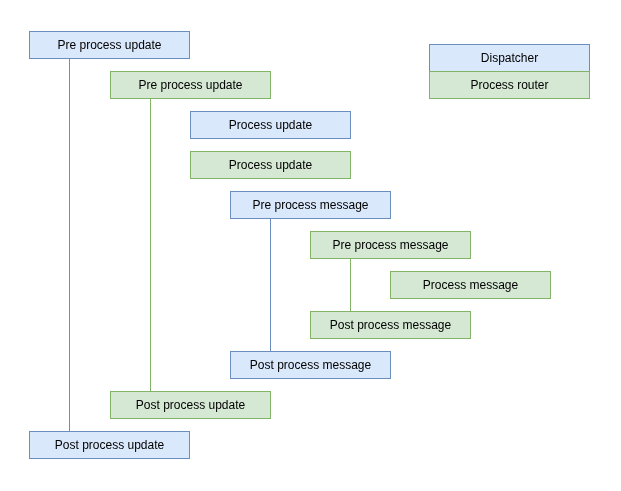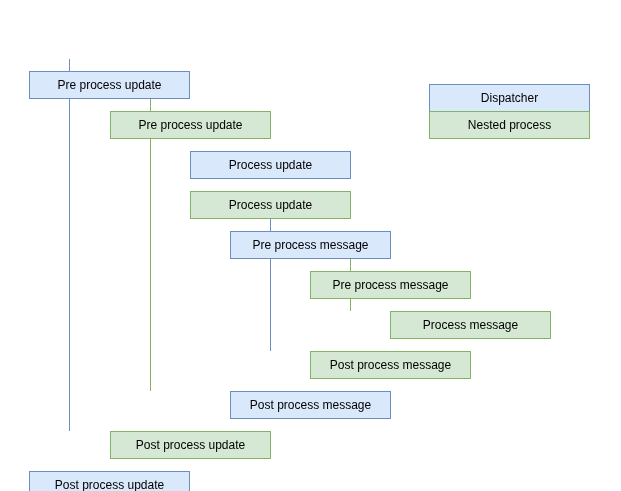--- a/index.html
+++ b/index.html
@@ -33,21 +33,20 @@
     box-sizing: border-box;
     display: flex;
     align-items: center;
     justify-content: center;
     font-size: 12px;
     line-height: 1;
     color: #000000;
     white-space: nowrap;
     border-style: solid;
     border-width: 1px;
-    margin-top: 40px;
   }
   .node-label {
     display: block;
     text-align: center;
   }
   .kind-blue {
     background: #dae8fc;
     border-color: #6c8ebf;
   }
   .kind-green {
@@ -98,16 +97,16 @@
       </div>
       <div class="node kind-blue" style="left: 29px; top: 431px; width: 161px; height: 28px;">
         <span class="node-label">Post process update</span>
       </div>
     </div>
   <div id="legend-layer">
       <div class="node kind-blue" style="left: 429px; top: 44px; width: 161px; height: 28px;">
         <span class="node-label">Dispatcher</span>
       </div>
       <div class="node kind-green" style="left: 429px; top: 71px; width: 161px; height: 28px;">
-        <span class="node-label">Nested process</span>
+        <span class="node-label">Process router</span>
       </div>
     </div>
 </div>
 
 </body></html>

